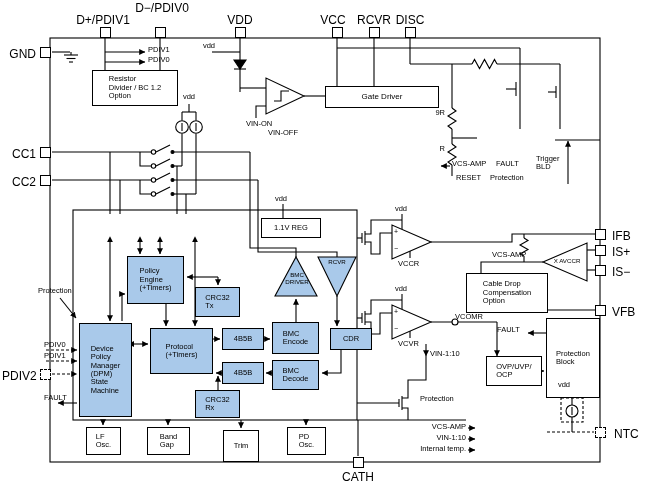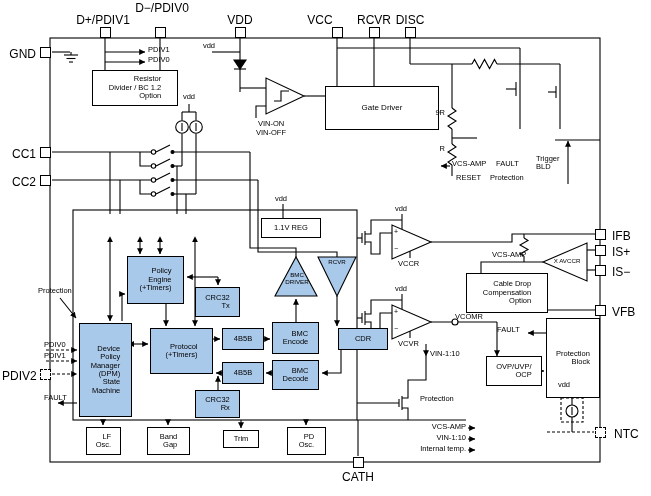--- a/index.html
+++ b/index.html
@@ -1,20 +1,20 @@
 <!DOCTYPE html>
 <html style="--blue: #a9c9ea; --ink: #000000; --bg: #ffffff;"><head>
 <meta charset="utf-8">
 <style>
   :root{ --blue:#a9c9ea; --ink:#000000; --bg:#ffffff; }
   *{margin:0;padding:0;box-sizing:border-box}
   body{font-family:"Liberation Sans",sans-serif;background:var(--bg);color:var(--ink)}
   .stage{position:relative;width:651px;height:496px;background:var(--bg);overflow:hidden}
   svg.wires{position:absolute;left:0;top:0}
-  .blk{position:absolute;border:1.2px solid var(--ink);background:#fff;display:flex;align-items:center;justify-content:center;text-align:right}
+  .blk{position:absolute;border:1.2px solid var(--ink);background:#fff;display:flex;align-items:center;justify-content:center;text-align:left}
   .blue{background:var(--blue)}
   .bt{font-size:7.5px;line-height:1.13;white-space:pre-line}
   .bt8{font-size:8px}
   .lbl{position:absolute;font-size:7.5px;line-height:1.1;white-space:pre-line}
   .r{text-align:right}.c{text-align:center}
   .f6{font-size:6.2px;line-height:1.1}
   .pin{position:absolute;width:11px;height:11px;background:#fff;border:1.3px solid var(--ink)}
   .pin.dash{border-style:dashed}
   .plbl{position:absolute;font-size:12px;line-height:1.1}
 </style>
@@ -222,21 +222,21 @@
       <circle cx="455" cy="322" r="3" fill="#fff"></circle>
     </g>
   </g>
 </svg>
 
 <div class="blk" style="left:92px;top:70px;width:86px;height:36px">
       <span class="bt">Resistor
 Divider / BC 1.2
 Option</span>
     </div>
-<div class="blk" style="left:325px;top:86px;width:114px;height:44px">
+<div class="blk" style="left:325px;top:86px;width:114px;height:22px">
       <span class="bt bt8">Gate Driver</span>
     </div>
 <div class="blk" style="left:261px;top:218px;width:60px;height:20px">
       <span class="bt">1.1V REG</span>
     </div>
 <div class="blk blue" style="left:127px;top:256px;width:57px;height:48px">
       <span class="bt">Policy
 Engine
 (+Timers)</span>
     </div>
@@ -251,21 +251,21 @@
 <div class="blk blue" style="left:222px;top:328px;width:42px;height:22px">
       <span class="bt">4B5B</span>
     </div>
 <div class="blk blue" style="left:222px;top:362px;width:42px;height:22px">
       <span class="bt">4B5B</span>
     </div>
 <div class="blk blue" style="left:272px;top:322px;width:47px;height:32px">
       <span class="bt">BMC
 Encode</span>
     </div>
-<div class="blk blue" style="left:338px;top:328px;width:50px;height:22px">
+<div class="blk blue" style="left:330px;top:328px;width:42px;height:22px">
       <span class="bt">CDR</span>
     </div>
 <div class="blk blue" style="left:272px;top:360px;width:47px;height:30px">
       <span class="bt">BMC
 Decode</span>
     </div>
 <div class="blk blue" style="left:195px;top:390px;width:45px;height:28px">
       <span class="bt">CRC32
 Rx</span>
     </div>
@@ -278,21 +278,21 @@
 Machine</span>
     </div>
 <div class="blk" style="left:86px;top:427px;width:35px;height:28px">
       <span class="bt">LF
 Osc.</span>
     </div>
 <div class="blk" style="left:147px;top:427px;width:43px;height:28px">
       <span class="bt">Band
 Gap</span>
     </div>
-<div class="blk" style="left:223px;top:430px;width:36px;height:18px">
+<div class="blk" style="left:223px;top:430px;width:36px;height:32px">
       <span class="bt">Trim</span>
     </div>
 <div class="blk" style="left:287px;top:427px;width:39px;height:28px">
       <span class="bt">PD
 Osc.</span>
     </div>
 <div class="blk" style="left:466px;top:273px;width:82px;height:40px">
       <span class="bt">Cable Drop
 Compensation
 Option</span>
@@ -324,40 +324,40 @@
 <div class="pin" style="left:594.5px;top:228.5px"></div>
 <div class="pin" style="left:594.5px;top:244.5px"></div>
 <div class="pin" style="left:594.5px;top:264.5px"></div>
 <div class="pin" style="left:594.5px;top:304.5px"></div>
 <div class="pin dash" style="left:594.5px;top:426.5px"></div>
 <div class="pin" style="left:352.5px;top:456.5px"></div>
 
 <div class="plbl c" style="left:74px;top:14px;width:58px">D+/PDIV1</div>
 <div class="plbl c" style="left:133px;top:2px;width:58px">D−/PDIV0</div>
 <div class="plbl c" style="left:222px;top:14px;width:36px">VDD</div>
-<div class="plbl c" style="left:302px;top:14px;width:36px">VCC</div>
+<div class="plbl c" style="left:315px;top:14px;width:36px">VCC</div>
 <div class="plbl c" style="left:356px;top:14px;width:36px">RCVR</div>
 <div class="plbl c" style="left:392px;top:14px;width:36px">DISC</div>
 <div class="plbl r" style="left:6px;top:48px;width:30px">GND</div>
 <div class="plbl r" style="left:6px;top:148px;width:30px">CC1</div>
 <div class="plbl r" style="left:6px;top:176px;width:30px">CC2</div>
 <div class="plbl r" style="left:2px;top:370px;width:34px">PDIV2</div>
 <div class="plbl" style="left:612px;top:230px;width:30px">IFB</div>
 <div class="plbl" style="left:612px;top:246px;width:30px">IS+</div>
 <div class="plbl" style="left:612px;top:266px;width:30px">IS−</div>
 <div class="plbl" style="left:612px;top:306px;width:30px">VFB</div>
 <div class="plbl" style="left:614px;top:428px;width:30px">NTC</div>
 <div class="plbl c" style="left:336px;top:471px;width:44px">CATH</div>
 
 <div class="lbl c" style="left:200px;top:42px;width:18px">vdd</div>
 <div class="lbl" style="left:148px;top:46px;width:30px">PDIV1</div>
 <div class="lbl" style="left:148px;top:56px;width:30px">PDIV0</div>
 <div class="lbl c" style="left:180px;top:93px;width:18px">vdd</div>
-<div class="lbl" style="left:258px;top:120px;width:40px">VIN-ON</div>
-<div class="lbl" style="left:256px;top:129px;width:42px">VIN-OFF</div>
+<div class="lbl" style="left:246px;top:120px;width:40px">VIN-ON</div>
+<div class="lbl" style="left:268px;top:129px;width:42px">VIN-OFF</div>
 <div class="lbl r" style="left:428px;top:109px;width:17px">9R</div>
 <div class="lbl r" style="left:428px;top:145px;width:17px">R</div>
 <div class="lbl" style="left:452px;top:160px;width:42px">VCS-AMP</div>
 <div class="lbl" style="left:496px;top:160px;width:28px">FAULT</div>
 <div class="lbl" style="left:536px;top:155px;width:30px">Trigger
 BLD</div>
 <div class="lbl" style="left:456px;top:174px;width:28px">RESET</div>
 <div class="lbl" style="left:490px;top:174px;width:42px">Protection</div>
 <div class="lbl c" style="left:272px;top:195px;width:18px">vdd</div>
 <div class="lbl" style="left:38px;top:287px;width:44px">Protection</div>

